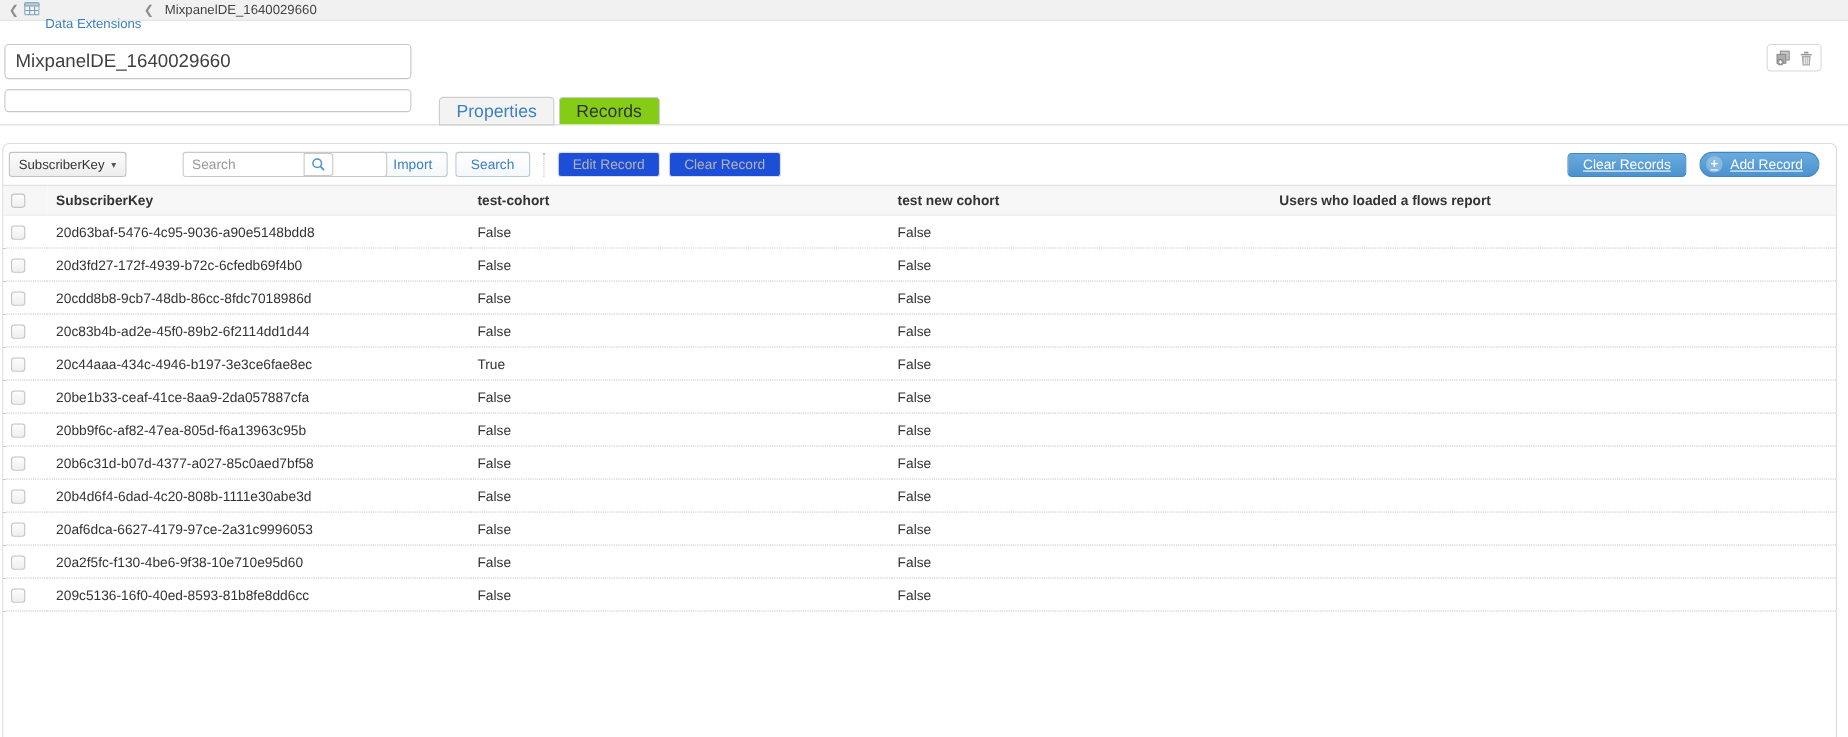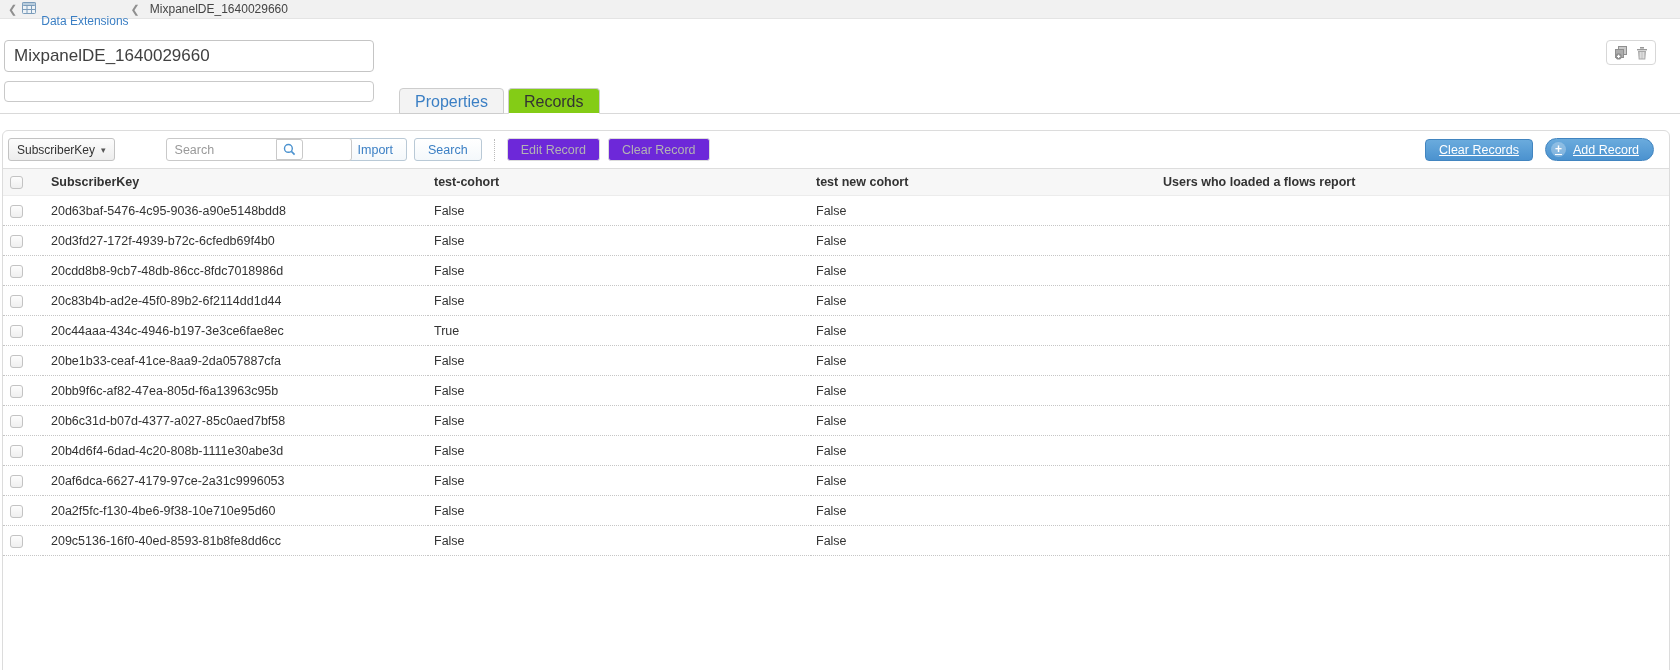--- a/index.html
+++ b/index.html
@@ -54,21 +54,21 @@
   .search-input::placeholder { color: #9a9a9a; }
   .search-btn { position: absolute; right: 1px; top: 1px; width: 27px; height: 21px;
     background: #fff; border: 1px solid #c9c9c9; border-radius: 0 3px 3px 0;
     display: flex; align-items: center; justify-content: center; cursor: pointer; }
   .help-box { margin: 10px 0 0 9px; width: 13px; height: 13px; border: 1px solid #bdbdbd;
     border-radius: 2px; font-size: 9px; color: #8a8a8a; line-height: 12px; text-align: center;
     cursor: pointer; flex-shrink: 0; }
   .btn { height: 23px; padding: 4px 13px; font-size: 12.5px; border-radius: 3px; cursor: pointer;
     font-family: "Liberation Sans", sans-serif; display: inline-flex; align-items: center; }
   .btn-light { background: linear-gradient(#ffffff, #f4f8fb); border: 1px solid #b9c9d6; color: #3b7fc4; }
-  .btn-disabled { background: #6d28d9; border: 1px solid #dcdcdc; color: #b3b3b3; cursor: default; }
+  .btn-disabled { background: #1d4ed8; border: 1px solid #dcdcdc; color: #b3b3b3; cursor: default; }
   .v-sep { width: 0; height: 22px; border-left: 1px dotted #bbb; margin: 0 12px; }
   .gap8 { width: 8px; } .gap16 { width: 18px; } .gap6 { width: 7px; }
   .right-group { margin-left: auto; display: flex; align-items: center; gap: 12px; }
   .btn-blue { background: linear-gradient(#6aabdd, #4b92cf); border: 1px solid #4285c0;
     color: #fff; border-radius: 4px; height: 22px; padding: 0 13px; font-size: 12.5px; text-decoration: underline; }
   .btn-pill { border-radius: 12px; height: 23px; padding: 0 14px 0 5px; gap: 7px; }
   .plus-circle { width: 15px; height: 15px; border-radius: 50%; background: rgba(255,255,255,.28);
     color: #fff; font-size: 12px; line-height: 14px; text-align: center; font-weight: bold; }
 
   

